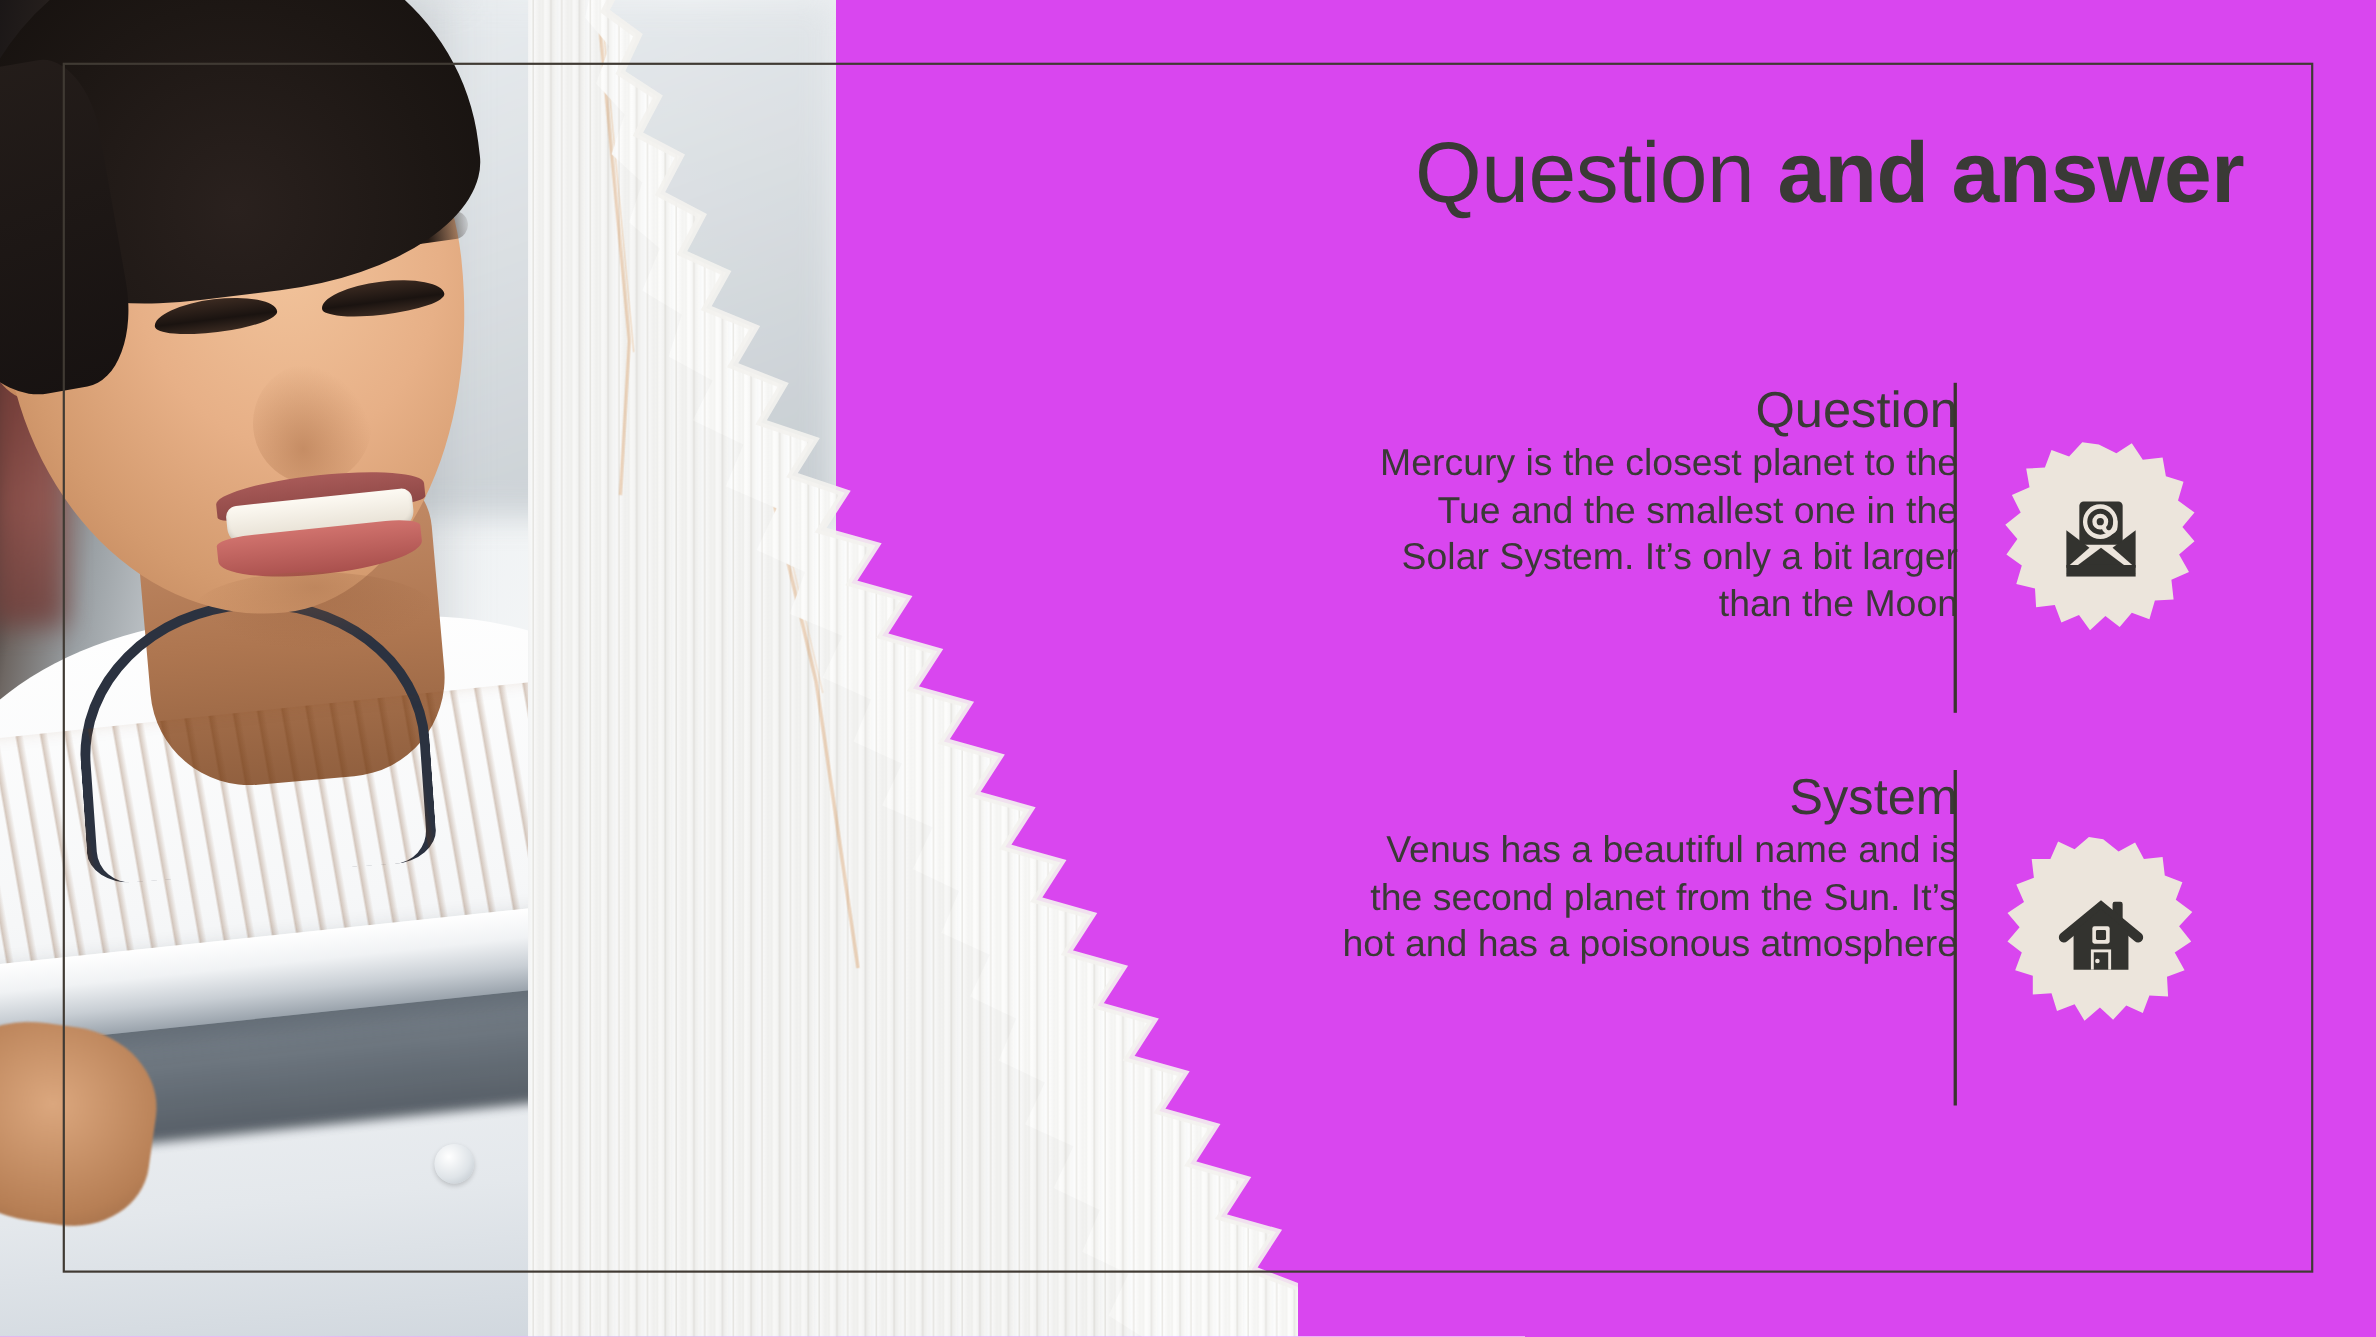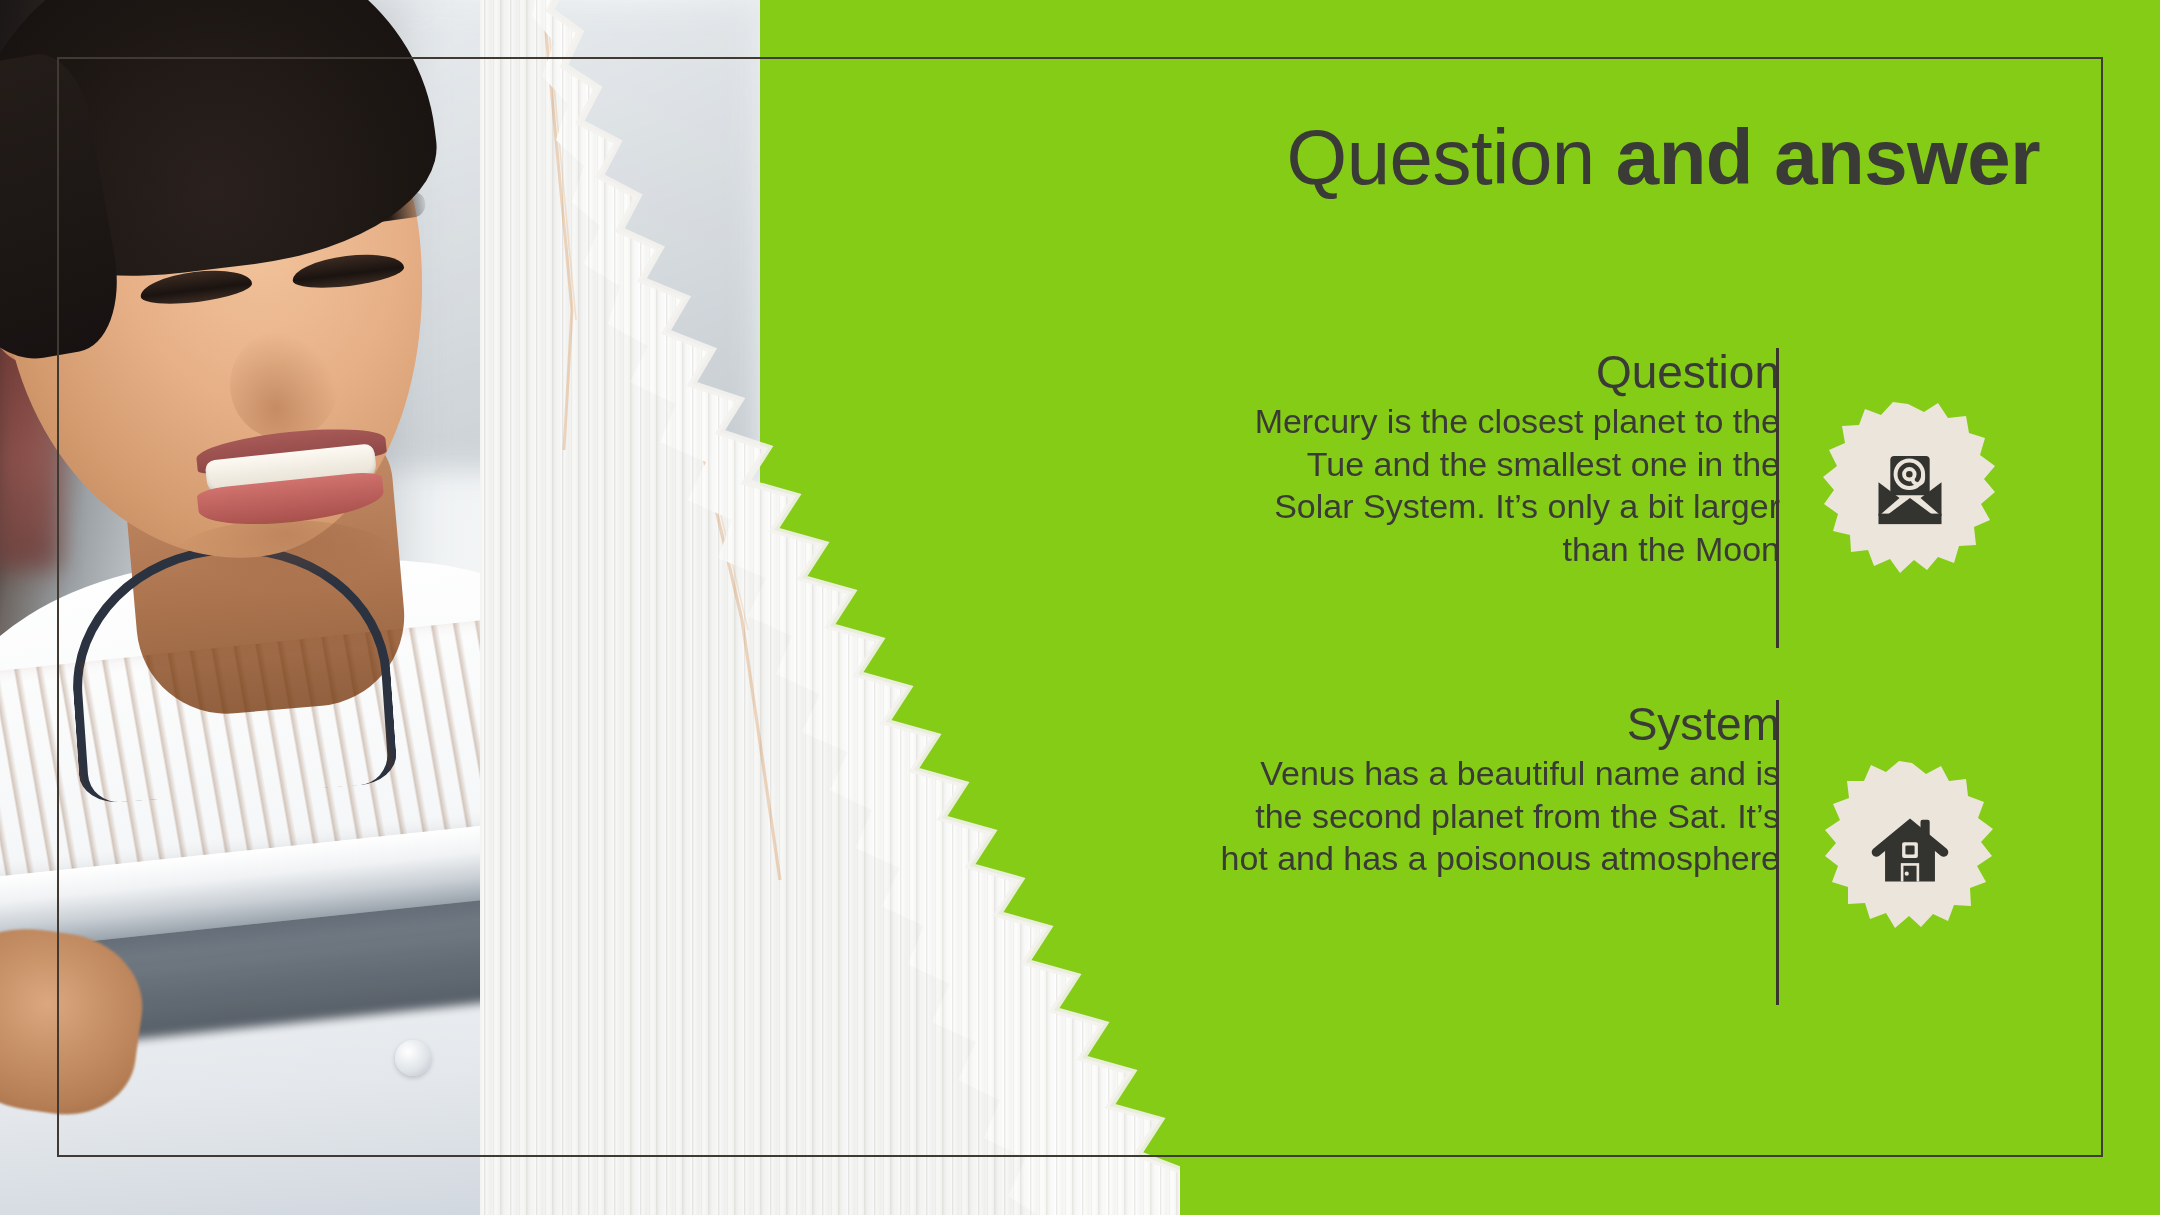--- a/index.html
+++ b/index.html
@@ -7,21 +7,21 @@
     background: #ffffff;
   }
   body {
     width: 2160px; height: 1215px;
     overflow: hidden;
     font-family: "Liberation Sans", sans-serif;
   }
   #slide {
     position: relative;
     width: 2160px; height: 1215px;
-    background: #84cc16;
+    background: #d946ef;
     overflow: hidden;
   }
 
   
   #photo-panel {
     position: absolute;
     left: 0; top: 0;
     width: 760px; height: 1215px;
     overflow: hidden;
     z-index: 1;
@@ -411,21 +411,21 @@
       <div class="qa-text">
         <div class="qa-head">Question</div>
         <p class="qa-body">Mercury is the closest planet to the Tue and the smallest one in the Solar System. It’s only a bit larger than the Moon</p>
       </div>
       <div class="qa-divider"></div>
     </div>
 
     <div class="qa-block" id="block-answer">
       <div class="qa-text">
         <div class="qa-head">System</div>
-        <p class="qa-body">Venus has a beautiful name and is the second planet from the Sat. It’s hot and has a poisonous atmosphere</p>
+        <p class="qa-body">Venus has a beautiful name and is the second planet from the Sun. It’s hot and has a poisonous atmosphere</p>
       </div>
       <div class="qa-divider"></div>
     </div>
 
     <div class="icon-wrap" id="icon-question">
       <div class="icon-blob">
         <svg viewBox="0 0 180 180" xmlns="http://www.w3.org/2000/svg">
           <path fill="#ece5dc" d="M88,4 L104,12 L118,3 L128,18 L146,16 L149,33 L165,38 L160,55 L175,66
             L164,79 L175,92 L161,104 L170,120 L154,127 L156,145 L139,146 L134,163 L118,157
             L107,170 L94,160 L80,173 L70,159 L54,166 L48,150 L31,152 L30,135 L13,131

